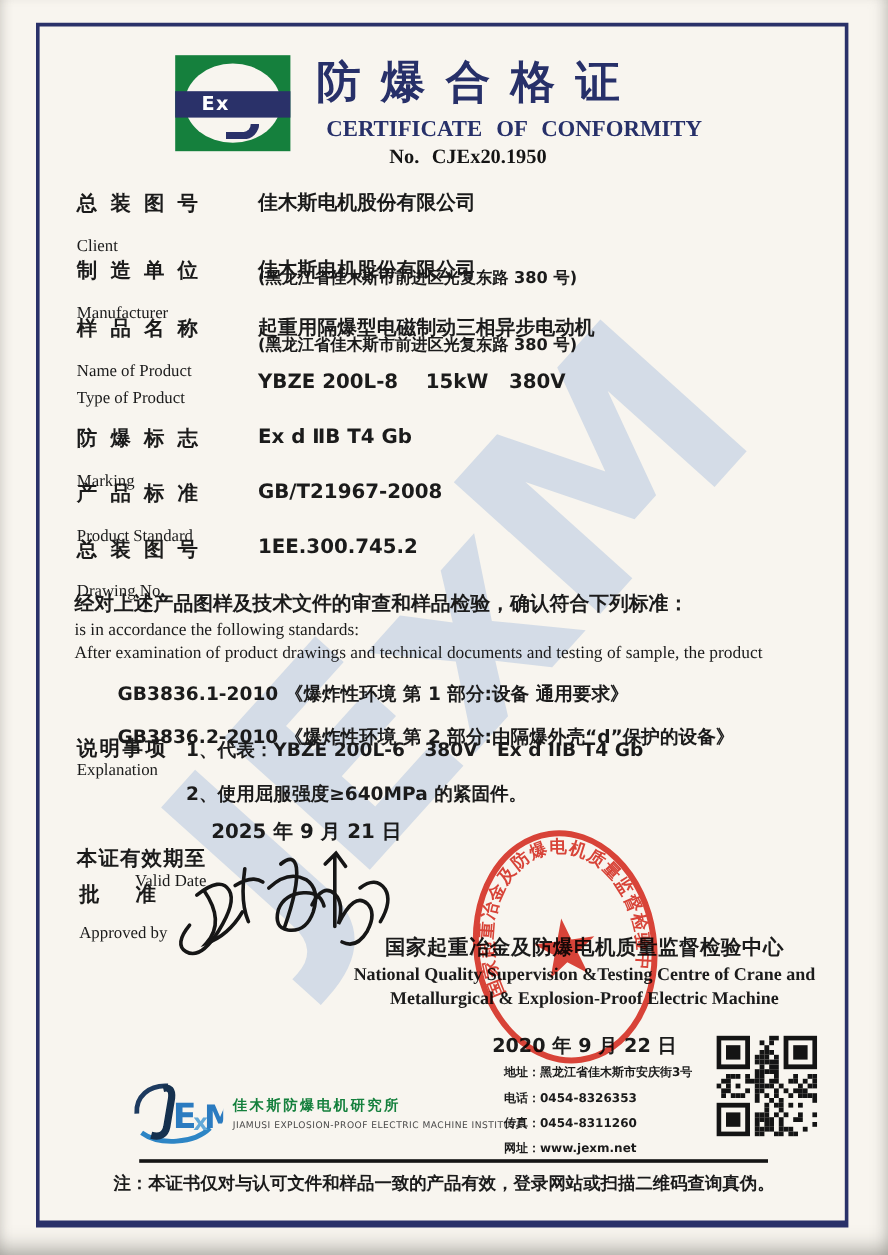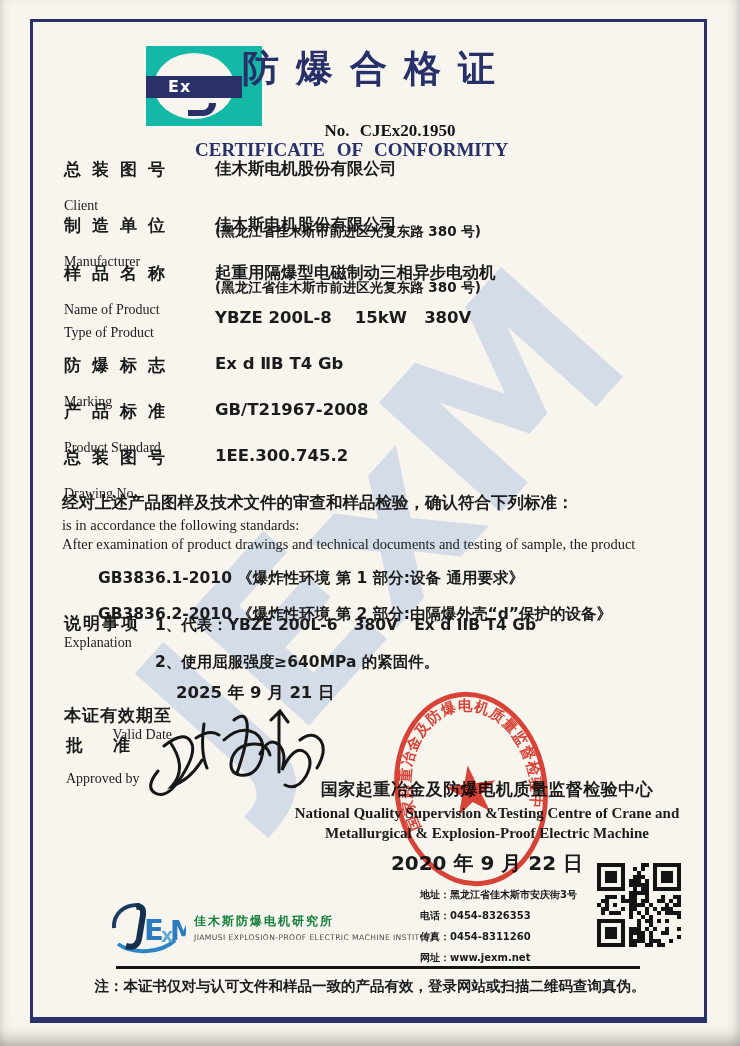--- a/index.html
+++ b/index.html
@@ -13,31 +13,31 @@
   }
   .frame{position:absolute;left:30px;top:19px;width:677px;height:1004px;
     border:3px solid #2a3169;border-bottom-width:6px;box-sizing:border-box;}
   
   .watermark{position:absolute;left:70px;top:240px;width:620px;height:580px;
     display:flex;align-items:center;justify-content:center;
     transform:rotate(-48deg);pointer-events:none;
     font-size:225px;font-weight:bold;letter-spacing:-6px;
     color:rgba(176,196,224,.5);}
   
-  .ex-logo{position:absolute;left:146px;top:46px;width:96px;height:80px;background:#14b8a6;padding-left:20px;}
+  .ex-logo{position:absolute;left:146px;top:46px;width:96px;height:80px;background:#15803d;}
   .ex-circle{position:absolute;left:8px;top:7px;width:80px;height:66px;background:#f8f5ef;border-radius:50%;}
   .ex-band{position:absolute;left:0;top:30px;width:96px;height:22px;background:#2a3169;
     color:#fff;font-weight:bold;font-size:16px;line-height:22px;padding-left:22px;
     box-sizing:border-box;letter-spacing:1px;}
   .ex-hook{position:absolute;left:42px;top:57px;width:28px;height:13px;box-sizing:border-box;
     border-right:7px solid #2a3169;border-bottom:6px solid #2a3169;border-bottom-right-radius:14px;}
-  .h-title{position:absolute;left:225px;top:44px;width:330px;text-align:left;
+  .h-title{position:absolute;left:225px;top:44px;width:330px;text-align:center;
     color:#273069;font-size:37px;font-weight:bold;letter-spacing:17px;text-indent:17px;}
-  .h-sub{position:absolute;left:195px;top:97px;width:390px;text-align:left;color:#273069;
-    font-family:"Liberation Serif",serif;font-weight:bold;font-size:19px;word-spacing:7px;margin-top:42px;}
+  .h-sub{position:absolute;left:195px;top:97px;width:390px;text-align:right;color:#273069;
+    font-family:"Liberation Serif",serif;font-weight:bold;font-size:19px;word-spacing:7px;}
   .h-no{position:absolute;left:195px;top:121px;width:390px;text-align:center;color:#141414;
     font-family:"Liberation Serif",serif;font-weight:bold;font-size:17px;word-spacing:6px;}
   
   .f-row{position:absolute;left:64px;width:615px;}
   .f-cn{font-size:17px;font-weight:bold;letter-spacing:11px;white-space:nowrap;}
   .f-en{font-size:14px;font-family:"Liberation Serif",serif;margin-top:17px;}
   .f-val{position:absolute;left:151px;top:0;white-space:pre-wrap;}
   .f-v1{font-size:16.5px;font-weight:bold;}
   .f-v2{font-size:13.5px;font-weight:bold;margin-top:5px;}
   
@@ -59,21 +59,21 @@
   .valid-value{position:absolute;left:176px;top:682px;font-size:16.5px;font-weight:bold;white-space:pre-wrap;}
   
   .appr-label{position:absolute;left:66px;top:734px;}
   .appr-cn{font-size:17px;font-weight:bold;letter-spacing:30px;white-space:nowrap;}
   .appr-en{font-size:14px;font-family:"Liberation Serif",serif;margin-top:14px;}
   .signature{position:absolute;left:148px;top:706px;}
   
   .authority{position:absolute;left:282px;top:778px;width:410px;text-align:center;}
   .auth-cn{font-size:17px;font-weight:bold;letter-spacing:.5px;}
   .auth-en{font-family:"Liberation Serif",serif;font-weight:bold;font-size:15px;line-height:1.35;margin-top:2px;}
-  .auth-date{font-size:20px;font-weight:bold;margin-top:6px;white-space:pre-wrap;}
+  .auth-date{font-size:16px;font-weight:bold;margin-top:18px;white-space:pre-wrap;}
   .seal{position:absolute;left:391px;top:689px;transform:rotate(-8deg);opacity:.88;mix-blend-mode:multiply;}
   
   .institute{position:absolute;left:106px;top:898px;display:flex;align-items:center;}
   .inst-text{margin-left:8px;}
   .inst-cn{font-size:12px;font-weight:bold;letter-spacing:2px;color:#15803d;}
   .inst-en{font-size:7.6px;color:#4a4a4a;letter-spacing:.4px;margin-top:3px;}
   .contact{position:absolute;left:420px;top:884px;}
   .c-line{font-size:10px;font-weight:bold;line-height:21px;white-space:nowrap;}
   .qr{position:absolute;left:597px;top:863px;}
   

